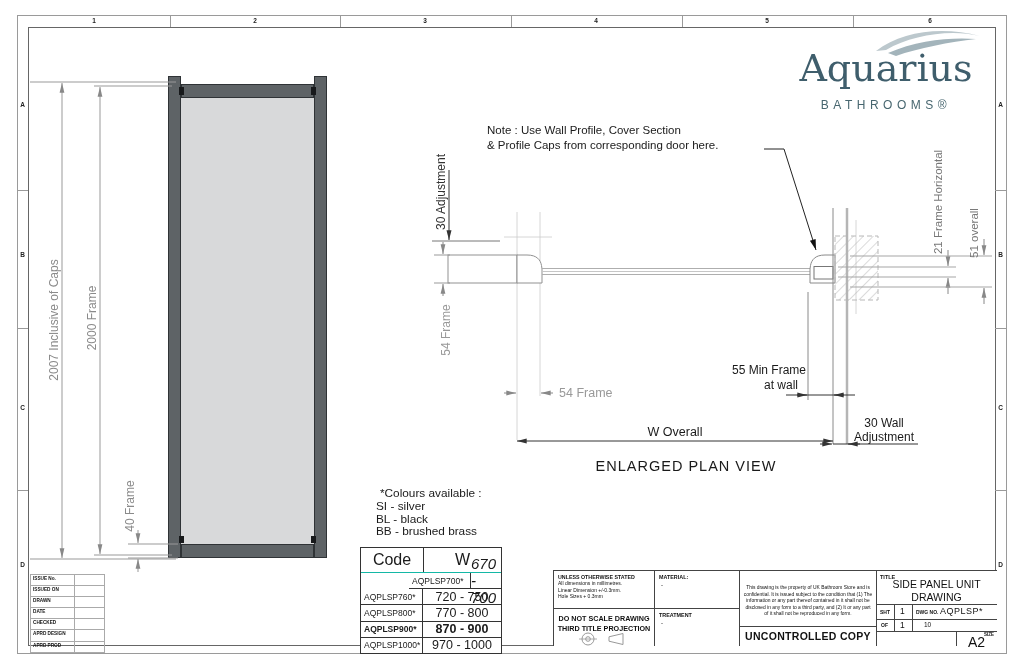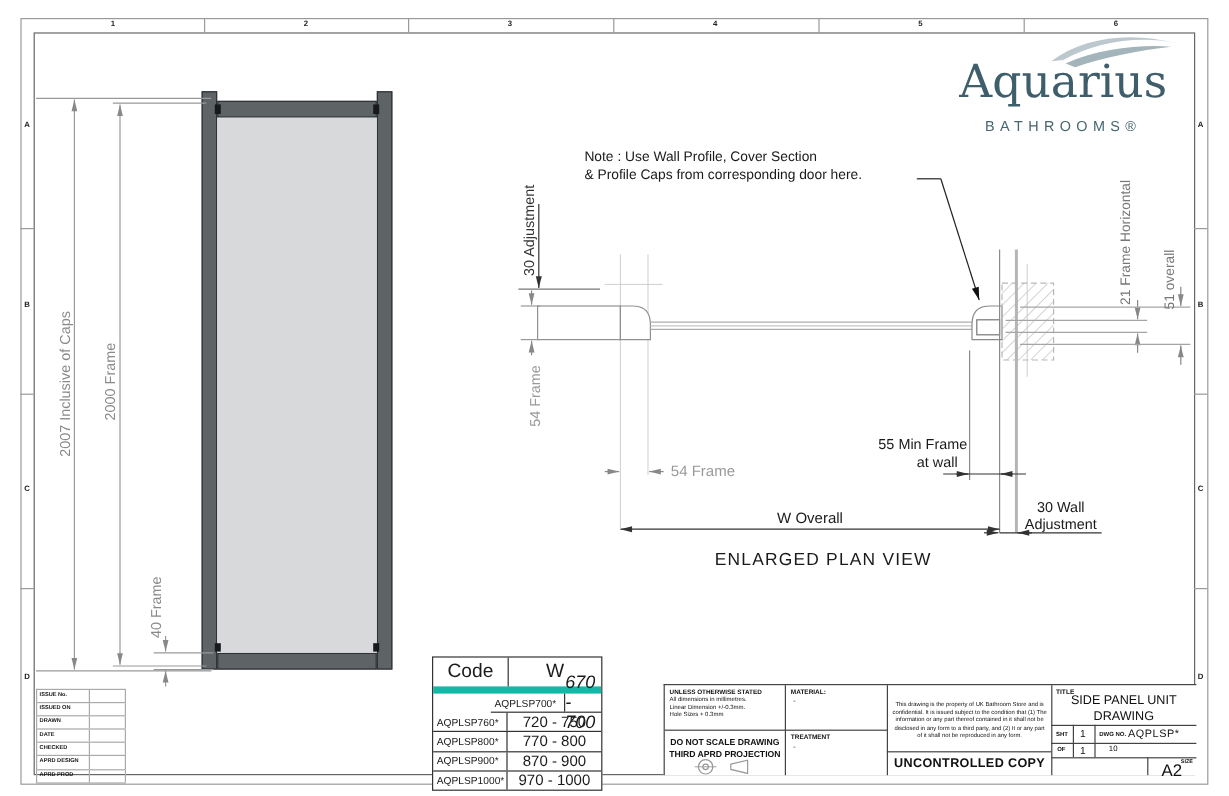--- a/index.html
+++ b/index.html
@@ -156,39 +156,45 @@
     <text x="675" y="436" text-anchor="middle" font-size="12.5" fill="#1a1a1a">W Overall</text>
     <text x="806" y="374" text-anchor="end" font-size="12" fill="#1a1a1a">55 Min Frame</text>
     <text x="798" y="389" text-anchor="end" font-size="12" fill="#1a1a1a">at wall</text>
     <text x="884" y="427" text-anchor="middle" font-size="12" fill="#1a1a1a">30 Wall</text>
     <text x="884" y="441" text-anchor="middle" font-size="12" fill="#1a1a1a">Adjustment</text>
     <text transform="translate(942,202) rotate(-90)" text-anchor="middle" font-size="11.5" fill="#777">21 Frame Horizontal</text>
     <text transform="translate(978,233) rotate(-90)" text-anchor="middle" font-size="11.5" fill="#777">51 overall</text>
     <text x="686" y="471" text-anchor="middle" font-size="14.5" letter-spacing="1" fill="#1a1a1a">ENLARGED PLAN VIEW</text>
   </svg>
 
+  <div class="abs" style="left:376px;top:487px;font-size:11.8px;line-height:12.8px;color:#1a1a1a;">
+    <div style="padding-left:4px;">*Colours available :</div>
+    <div>SI - silver</div>
+    <div>BL - black</div>
+    <div>BB - brushed brass</div>
+  </div>
 
   <div class="abs" style="left:360px;top:547px;width:142px;border:1.5px solid #333;background:#fff;box-sizing:border-box;">
-    <div style="display:flex;border-bottom:6px solid #14b8a6;height:24px;">
+    <div style="display:flex;border-bottom:1px solid #14b8a6;height:24px;">
       <div style="width:62px;border-right:1px solid #333;font-size:16px;display:flex;align-items:center;justify-content:center;">Code</div>
       <div style="flex:1;font-size:16px;display:flex;align-items:center;justify-content:center;">W</div>
     </div>
     <div style="display:flex;height:15.2px;border-bottom:1px solid #333;margin-left:48px;">
       <div style="width:62px;border-right:1px solid #333;font-size:8.5px;display:flex;align-items:center;padding-left:3px;box-sizing:border-box;">AQPLSP700*</div>
       <div style="flex:1;font-size:15px;display:flex;align-items:center;justify-content:center;font-style:italic;">670 - 700</div>
     </div>
     <div style="display:flex;height:15.2px;border-bottom:1px solid #333;">
       <div style="width:62px;border-right:1px solid #333;font-size:8.5px;display:flex;align-items:center;padding-left:3px;box-sizing:border-box;">AQPLSP760*</div>
       <div style="flex:1;font-size:12.5px;display:flex;align-items:center;justify-content:center;">720 - 750</div>
     </div>
     <div style="display:flex;height:15.2px;border-bottom:1px solid #333;">
       <div style="width:62px;border-right:1px solid #333;font-size:8.5px;display:flex;align-items:center;padding-left:3px;box-sizing:border-box;">AQPLSP800*</div>
       <div style="flex:1;font-size:12.5px;display:flex;align-items:center;justify-content:center;">770 - 800</div>
     </div>
-    <div style="display:flex;height:15.2px;border-bottom:1px solid #333;">
+    <div style="display:flex;height:15.2px;border-bottom:1px solid #333;font-weight:bold;">
       <div style="width:62px;border-right:1px solid #333;font-size:8.5px;display:flex;align-items:center;padding-left:3px;box-sizing:border-box;">AQPLSP900*</div>
       <div style="flex:1;font-size:12.5px;display:flex;align-items:center;justify-content:center;">870 - 900</div>
     </div>
     <div style="display:flex;height:15.2px;">
       <div style="width:62px;border-right:1px solid #333;font-size:8.5px;display:flex;align-items:center;padding-left:3px;box-sizing:border-box;">AQPLSP1000*</div>
       <div style="flex:1;font-size:12.5px;display:flex;align-items:center;justify-content:center;">970 - 1000</div>
     </div>
   </div>
 
 
@@ -241,21 +247,21 @@
       <div style="font-weight:bold;font-size:5.3px;">UNLESS OTHERWISE STATED</div>
       <div>All dimensions in millimetres.</div>
       <div>Linear Dimension +/-0.3mm.</div>
       <div>Hole Sizes + 0.3mm</div>
     </div>
 
     <div class="abs tb-small" style="left:105px;top:3px;font-size:5.4px;">MATERIAL:</div>
     <div class="abs" style="left:107px;top:11px;font-size:6px;color:#111;">-</div>
 
     <div class="abs" style="left:0;top:43px;width:100px;text-align:center;font-size:7.2px;font-weight:bold;color:#111;">DO NOT SCALE DRAWING</div>
-    <div class="abs" style="left:0;top:53px;width:100px;text-align:center;font-size:7.2px;font-weight:bold;color:#111;">THIRD APRD PROJECTION</div>
+    <div class="abs" style="left:0;top:53px;width:100px;text-align:center;font-size:7.2px;font-weight:bold;color:#111;">THIRD TITLE PROJECTION</div>
     <svg class="abs" style="left:22px;top:61px;" width="56" height="14" viewBox="0 0 56 14">
       <circle cx="12" cy="7" r="6" fill="none" stroke="#999" stroke-width="1"></circle>
       <circle cx="12" cy="7" r="2.3" fill="none" stroke="#999" stroke-width="1"></circle>
       <line x1="3" y1="7" x2="21" y2="7" stroke="#999" stroke-width="0.8"></line>
       <path d="M33,4.8 L47,1.5 L47,12.5 L33,9.2 Z" fill="none" stroke="#999" stroke-width="1"></path>
     </svg>
 
     <div class="abs tb-small" style="left:105px;top:41px;font-size:5.4px;">TREATMENT</div>
     <div class="abs" style="left:107px;top:49px;font-size:6px;color:#111;">-</div>
 

